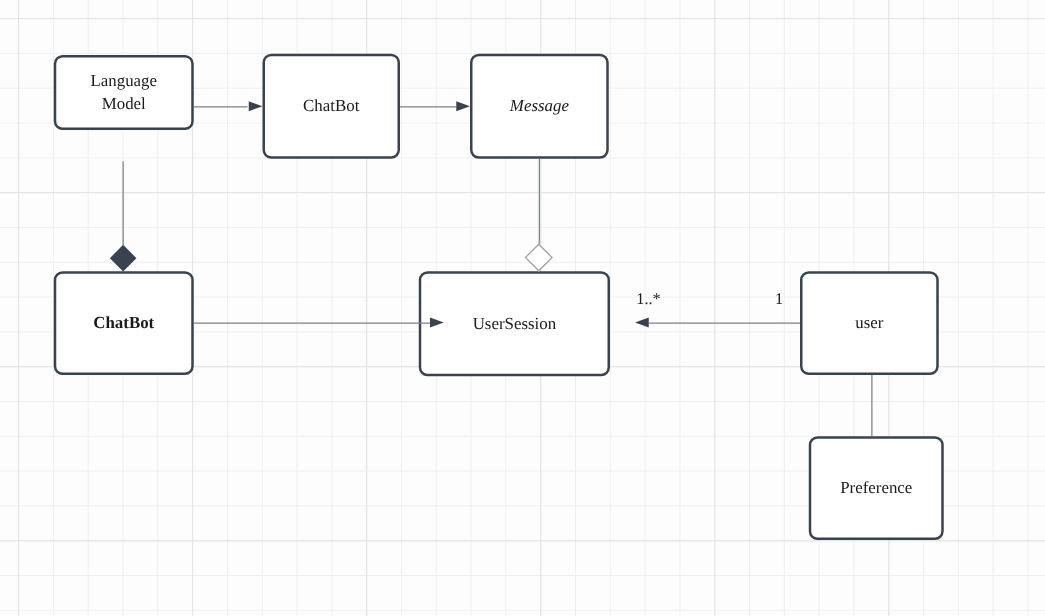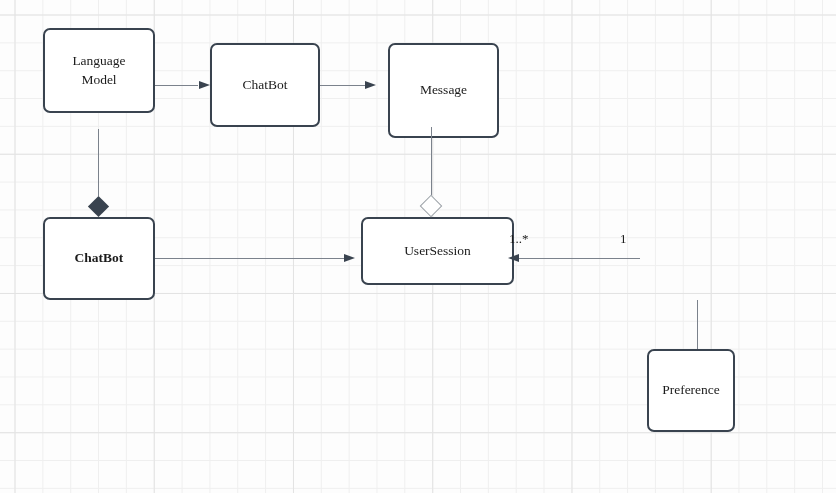--- a/index.html
+++ b/index.html
@@ -37,42 +37,45 @@
   .diamond{position:absolute;width:15px;height:15px;transform:rotate(45deg);}
   .diamond.filled{background:#39434f;}
   .diamond.hollow{background:#ffffff;border:1px solid #9aa0a6;box-sizing:border-box;width:16px;height:16px;}
   .mult{position:absolute;font-size:13px;color:#1b1b1b;background:transparent;}
 </style>
 </head>
 <body>
 
 <div id="canvas">
 
-  <div class="node" style="left:43px;top:28px;width:112px;height:85px;">
+  <div class="node" style="left:43px;top:44px;width:112px;height:60px;">
     <span style="max-width:80px;">Language Model</span>
   </div>
 
   <div class="node" style="left:210px;top:43px;width:110px;height:84px;">
     <span>ChatBot</span>
   </div>
 
-  <div class="node" style="left:388px;top:43px;width:111px;height:95px;">
+  <div class="node" style="left:376px;top:43px;width:111px;height:84px;font-style:italic;">
     <span>Message</span>
   </div>
 
   <div class="node" style="left:43px;top:217px;width:112px;height:83px;font-weight:bold;">
     <span>ChatBot</span>
   </div>
 
-  <div class="node" style="left:361px;top:217px;width:153px;height:68px;">
+  <div class="node" style="left:335px;top:217px;width:153px;height:84px;">
     <span>UserSession</span>
   </div>
 
+  <div class="node" style="left:640px;top:217px;width:111px;height:83px;">
+    <span>user</span>
+  </div>
 
-  <div class="node" style="left:647px;top:349px;width:88px;height:83px;align-items:center;">
+  <div class="node" style="left:647px;top:349px;width:108px;height:83px;align-items:center;">
     <span>Preference</span>
   </div>
 
   <div class="hline" style="left:155px;top:85px;width:43px;"></div>
   <div class="arrow-r" style="left:199px;top:81px;"></div>
 
   <div class="hline" style="left:320px;top:85px;width:45px;"></div>
   <div class="arrow-r" style="left:365px;top:81px;"></div>
 
   <div class="vline" style="left:98px;top:129px;height:67px;"></div>

